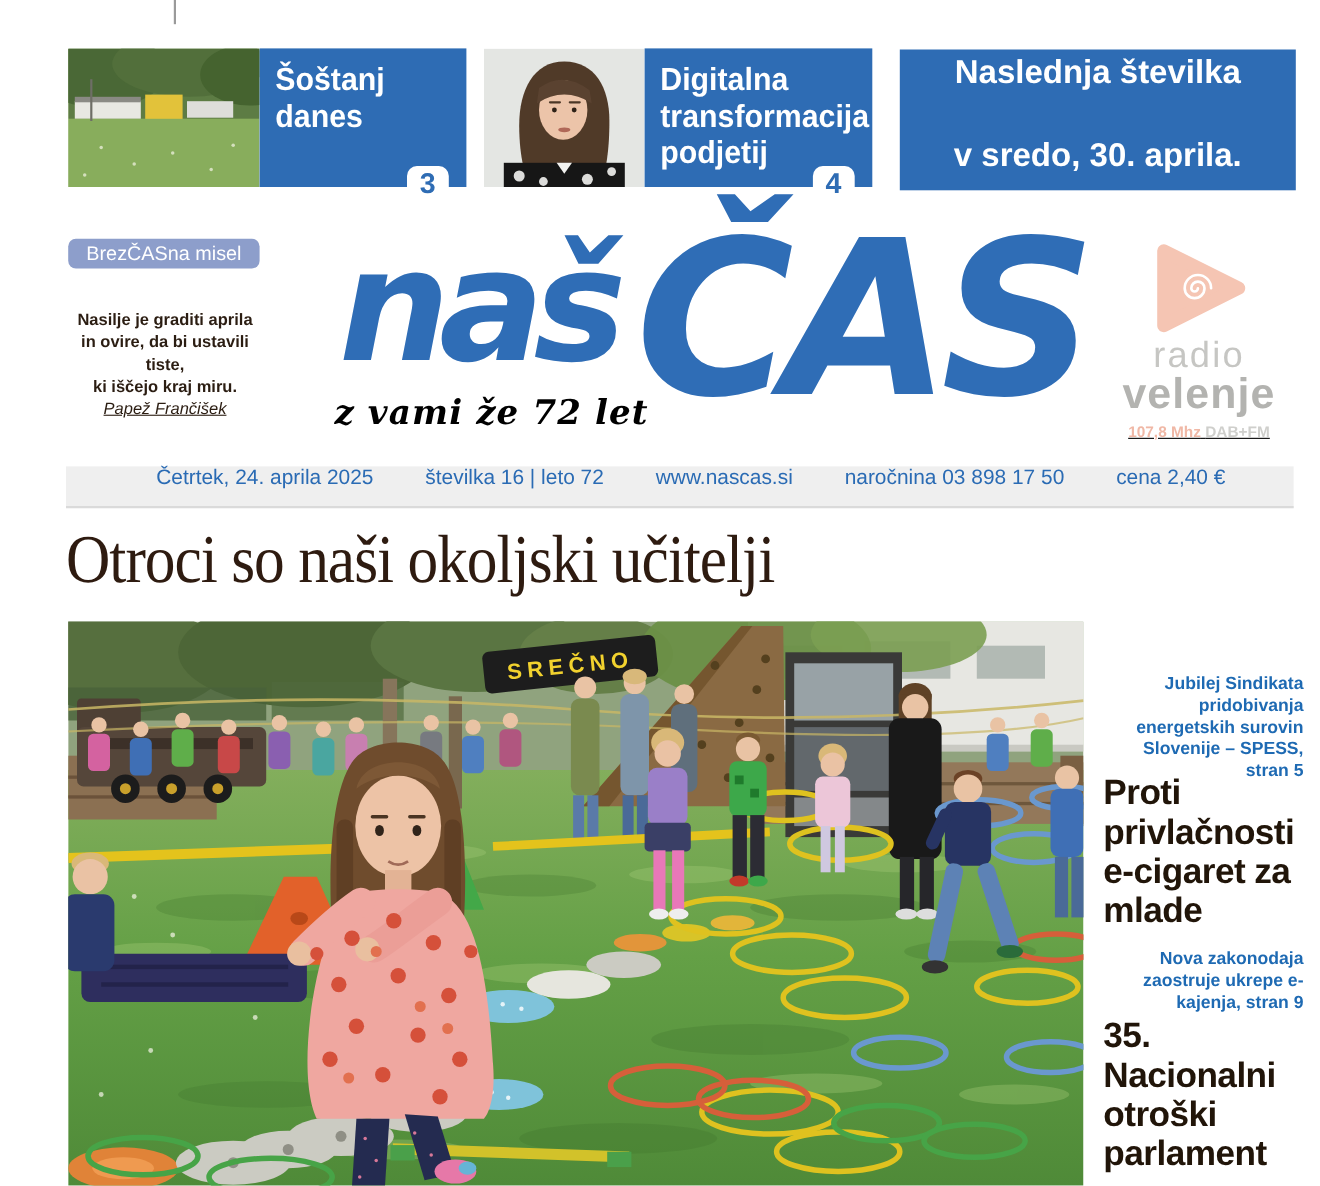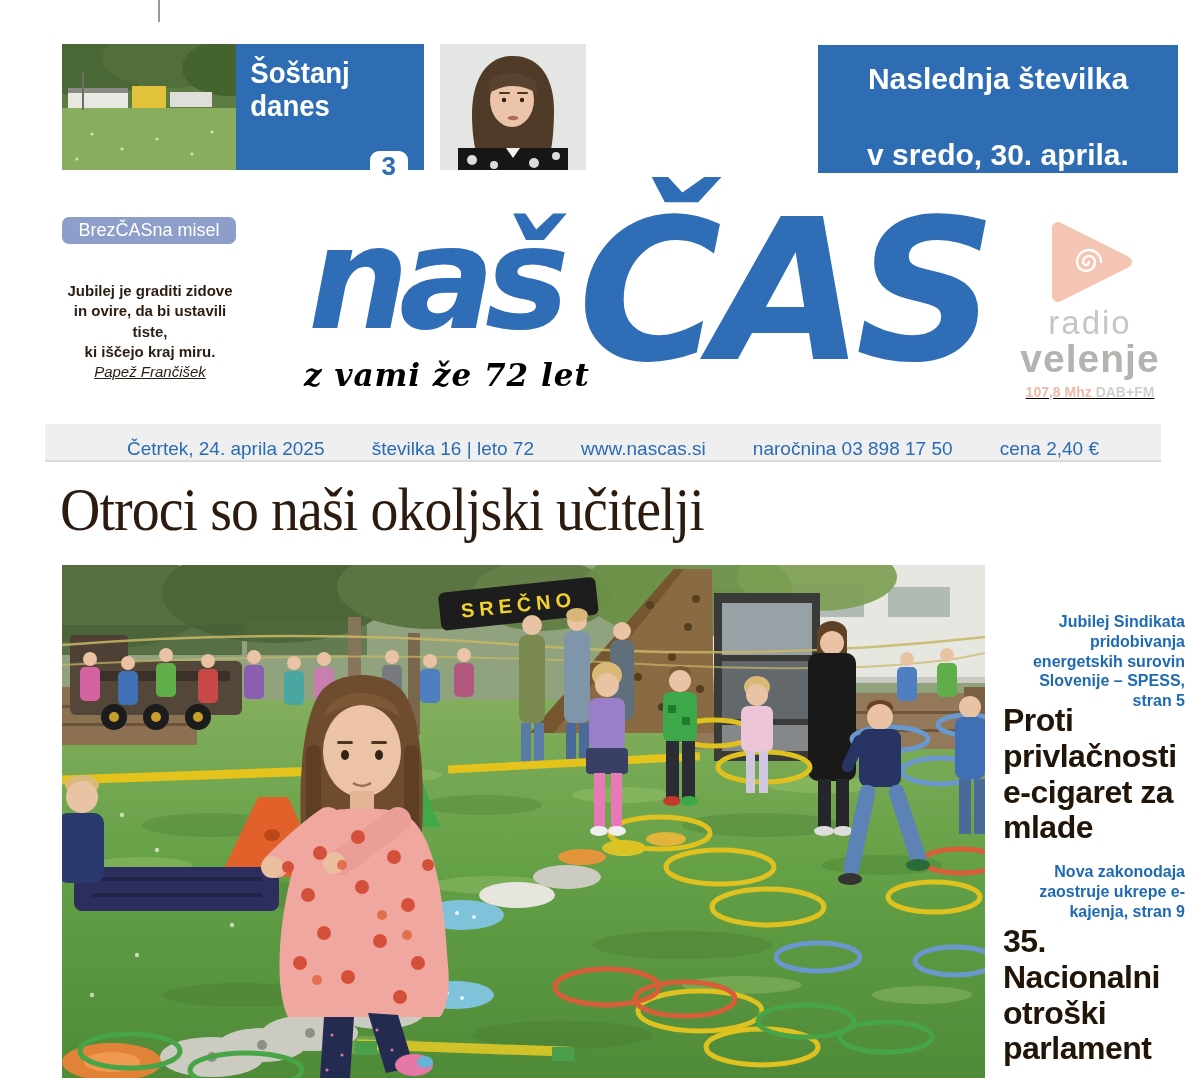--- a/index.html
+++ b/index.html
@@ -13,21 +13,21 @@
   .t1i{left:62px;width:174px;}
   .t2i{left:440px;width:146px;}
   .teaser-box{top:44px;height:126px;background:#2e6cb4;color:#fff;}
   .t1b{left:236px;width:188px;}
   .t2b{left:586px;width:207px;}
   .t-title{font-weight:bold;font-size:29px;line-height:1.14;padding:13px 0 0 15px;
     transform:scaleX(.95);transform-origin:left top;white-space:pre-line;}
   .page-badge{position:absolute;right:16px;bottom:-16px;background:#fff;border-radius:9px;
     color:#2e6cb4;font-weight:bold;font-size:26px;padding:0 12px 4px;}
   .announce{left:818px;top:45px;width:360px;height:128px;background:#2e6cb4;color:#fff;
-    text-align:center;font-weight:bold;font-size:30px;line-height:1.27;padding-top:15px;box-sizing:border-box;}
+    text-align:center;font-weight:bold;font-size:30px;line-height:1.27;padding-top:2px;box-sizing:border-box;}
 
   
   .quote-label{left:62px;top:217px;width:174px;height:27px;background:#8d9ecb;border-radius:7px;
     color:#fff;font-size:18px;text-align:center;line-height:26px;}
   .quote{left:58px;top:281px;width:184px;text-align:center;color:#2b1d12;
     font-weight:bold;font-size:15px;line-height:1.35;}
   .quote-author{font-style:italic;font-weight:normal;font-size:15px;text-decoration:underline;}
   .logo-nas{left:308px;top:224px;font-family:"DejaVu Sans",sans-serif;font-style:italic;font-weight:bold;
     font-size:142px;line-height:.78;color:#2f6db6;letter-spacing:-10px;}
   .logo-cas{left:578px;top:198px;font-family:"DejaVu Sans",sans-serif;font-style:italic;font-weight:bold;
@@ -35,22 +35,22 @@
   .tagline{left:304px;top:357px;font-family:"DejaVu Serif",serif;font-style:italic;font-weight:bold;
     font-size:31px;color:#000000;letter-spacing:1px;}
   .radio{left:998px;top:220px;width:184px;text-align:center;}
   .radio-name1{font-size:33px;font-weight:400;color:#c6c6c3;letter-spacing:2px;line-height:1;margin-top:2px;}
   .radio-name2{font-size:39px;font-weight:bold;color:#b3b3b0;letter-spacing:1px;line-height:1.05;}
   .radio-freqline{font-size:14px;margin-top:4px;text-decoration:underline;}
   .radio-freq{font-weight:bold;color:#f0b8a6;}
   .radio-band{font-weight:bold;color:#cfcfcc;}
 
   
-  .infobar{left:45px;top:424px;width:1116px;height:38px;background:#efefef;border-bottom:2px solid #dadada;
-    display:flex;align-items:flex-end;justify-content:space-between;box-sizing:border-box;
+  .infobar{left:60px;top:424px;width:1116px;height:38px;background:#efefef;border-bottom:2px solid #dadada;
+    display:flex;align-items:flex-start;justify-content:space-between;box-sizing:border-box;
     padding:0 62px 0 82px;font-size:19px;color:#2a6bb4;}
 
   
   .headline{left:60px;top:474px;width:1000px;font-family:"Liberation Serif",serif;font-size:62px;
     color:#2e1b10;letter-spacing:-1px;transform:scaleX(.9);transform-origin:left top;white-space:nowrap;}
 
   
   .sb-title{left:1003px;width:184px;font-weight:bold;font-size:32px;line-height:1.12;
     color:#211509;letter-spacing:-0.5px;}
   .sb-sub{left:1003px;width:182px;font-weight:bold;font-size:16px;line-height:1.24;color:#1e6ab3;text-align:right;}
@@ -109,30 +109,34 @@
       <rect x="18" y="104" width="110" height="22" fill="#161616"></rect>
       <polygon points="66,104 73,114 80,104" fill="#f2f2f0"></polygon>
       <g fill="#f2f2f0" opacity=".9">
         <circle cx="32" cy="116" r="5"></circle>
           <circle cx="54" cy="121" r="4"></circle>
           <circle cx="94" cy="119" r="5"></circle>
           <circle cx="116" cy="112" r="4"></circle>
       </g>
     </svg>
   </div>
+  <div class="abs teaser-box t2b">
+    <div class="t-title">Digitalna transformacija podjetij</div>
+    <div class="page-badge">4</div>
+  </div>
 
   <div class="abs announce">
     <span>Naslednja številka</span><br>
     <br>
     <span>v sredo, 30. aprila.</span>
   </div>
 
   <div class="abs quote-label">BrezČASna misel</div>
   <div class="abs quote">
-    <div>Jubilej je graditi zidove</div>
+    <div>Nasilje je graditi aprila</div>
     <div>in ovire, da bi ustavili tiste,</div>
     <div>ki iščejo kraj miru.</div>
     <div class="quote-author">Papež Frančišek</div>
   </div>
 
   <div class="abs logo-nas">naš</div>
   <div class="abs logo-cas">ČAS</div>
   <div class="abs tagline">z vami že 72 let</div>
 
   <div class="abs radio">

